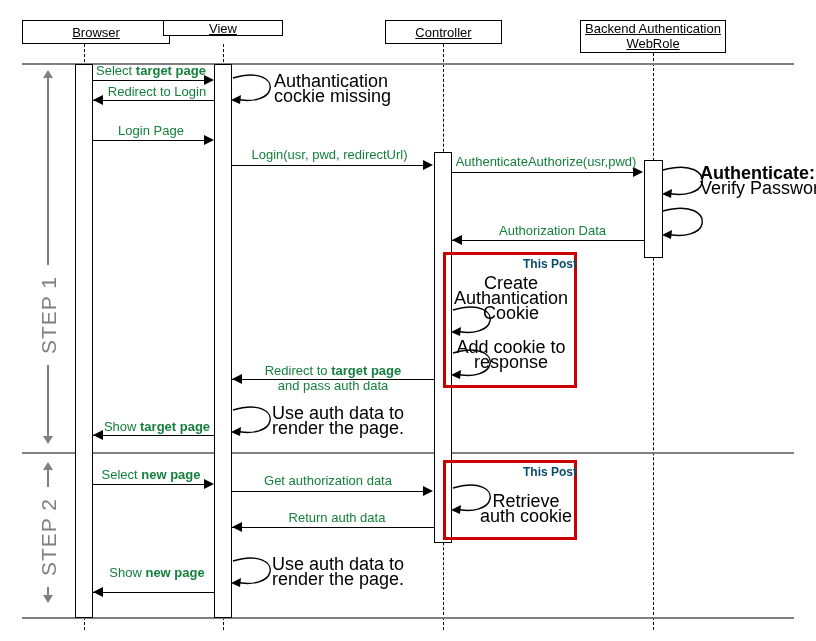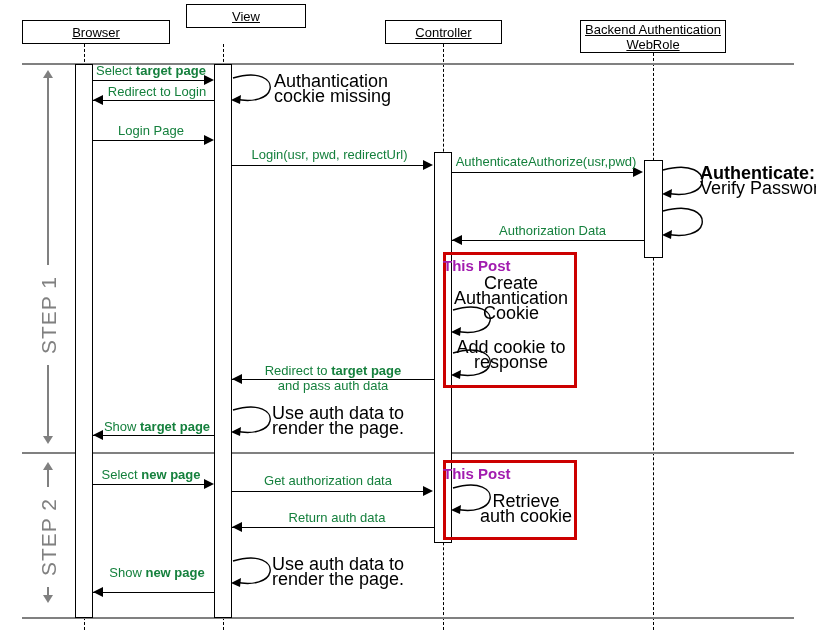--- a/index.html
+++ b/index.html
@@ -50,22 +50,22 @@
   .note{
     position:absolute;font-size:18px;color:#000;line-height:15px;
     white-space:nowrap;
   }
   .note.center{text-align:center;}
   .note b{font-weight:bold;}
 
   
   .postbox{position:absolute;border:3px solid #cc0000;box-sizing:border-box;background:transparent;}
   .post-title{
-    position:absolute;font-size:15px;font-weight:bold;color:#a21caf;
-    white-space:nowrap;text-align:left;
+    position:absolute;font-size:12px;font-weight:bold;color:#0c4a6e;
+    white-space:nowrap;text-align:right;
   }
 
   
   .stepline{position:absolute;width:0;border-left:2px solid #808080;}
   .step-arrow-up,.step-arrow-down{position:absolute;width:0;height:0;
     border-left:5px solid transparent;border-right:5px solid transparent;}
   .step-arrow-up{border-bottom:8px solid #808080;}
   .step-arrow-down{border-top:8px solid #808080;}
   .step-label{
     position:absolute;color:#808080;font-size:21px;letter-spacing:1px;
@@ -75,29 +75,29 @@
 </style>
 </head>
 <body>
 
 <div id="canvas">
 
   <div class="actor-box" style="left:22px;top:20px;width:148px;height:24px;">
     <span>Browser</span>
   </div>
 
-  <div class="actor-box" style="left:163px;top:4px;width:120px;height:24px;margin-left:23px;">
+  <div class="actor-box" style="left:163px;top:20px;width:120px;height:16px;">
     <span>View</span>
   </div>
 
   <div class="actor-box" style="left:385px;top:20px;width:117px;height:24px;">
     <span>Controller</span>
   </div>
 
-  <div class="actor-box" style="left:580px;top:20px;width:146px;height:33px;flex-direction:column;justify-content:center;">
+  <div class="actor-box" style="left:580px;top:20px;width:146px;height:33px;flex-direction:column;justify-content:flex-start;">
     <span>Backend Authentication</span>
     <span>WebRole</span>
   </div>
 
   <div class="lifeline" style="left:84px;top:44px;height:586px;"></div>
   <div class="lifeline" style="left:223px;top:44px;height:586px;"></div>
   <div class="lifeline" style="left:443px;top:44px;height:586px;"></div>
   <div class="lifeline" style="left:653px;top:53px;height:577px;"></div>
 
   <div class="sep" style="left:22px;top:63px;width:772px;"></div>

